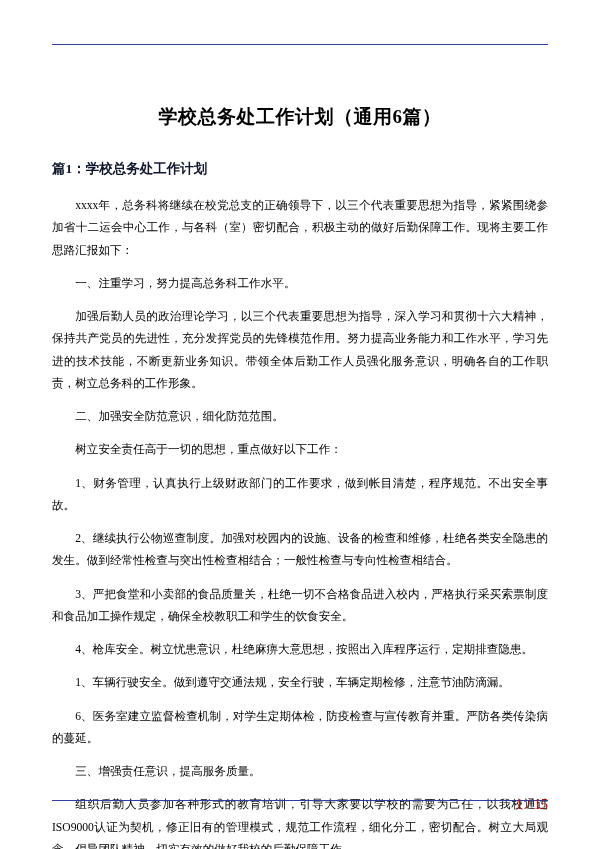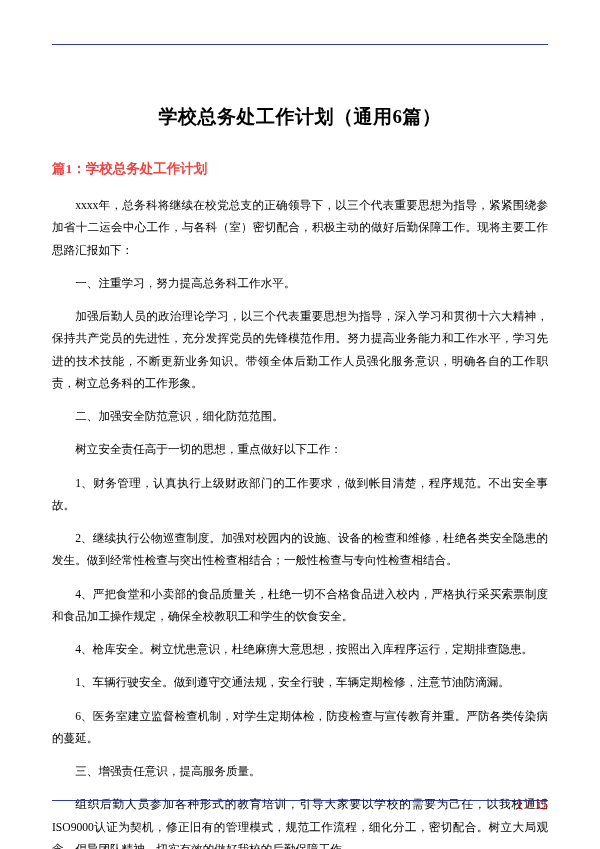--- a/index.html
+++ b/index.html
@@ -42,21 +42,21 @@
     text-align: center;
     font-size: 19px;
     font-weight: bold;
     letter-spacing: 0.5px;
     margin: 0;
     padding-top: 104px;
     color: #000;
     font-family: "Liberation Serif", "DejaVu Serif", serif;
   }
   .section-heading {
-    color: #ef4444;
+    color: #0f172a;
     font-size: 13.5px;
     font-weight: bold;
     margin-top: 30px;
     margin-bottom: 0;
     font-family: "Liberation Serif", "DejaVu Serif", serif;
   }
   .body-block {
     margin-top: 17px;
   }
   p.para {
@@ -91,21 +91,21 @@
   <div class="section-heading">篇1：学校总务处工作计划</div>
 
   <div class="body-block">
     <p class="para indent">xxxx年，总务科将继续在校党总支的正确领导下，以三个代表重要思想为指导，紧紧围绕参加省十二运会中心工作，与各科（室）密切配合，积极主动的做好后勤保障工作。现将主要工作思路汇报如下：</p>
     <p class="para indent">一、注重学习，努力提高总务科工作水平。</p>
     <p class="para indent">加强后勤人员的政治理论学习，以三个代表重要思想为指导，深入学习和贯彻十六大精神，保持共产党员的先进性，充分发挥党员的先锋模范作用。努力提高业务能力和工作水平，学习先进的技术技能，不断更新业务知识。带领全体后勤工作人员强化服务意识，明确各自的工作职责，树立总务科的工作形象。</p>
     <p class="para indent">二、加强安全防范意识，细化防范范围。</p>
     <p class="para indent">树立安全责任高于一切的思想，重点做好以下工作：</p>
     <p class="para indent">1、财务管理，认真执行上级财政部门的工作要求，做到帐目清楚，程序规范。不出安全事故。</p>
     <p class="para indent">2、继续执行公物巡查制度。加强对校园内的设施、设备的检查和维修，杜绝各类安全隐患的发生。做到经常性检查与突出性检查相结合；一般性检查与专向性检查相结合。</p>
-    <p class="para indent">4、严把食堂和小卖部的食品质量关，杜绝一切不合格食品进入校内，严格执行采买索票制度和食品加工操作规定，确保全校教职工和学生的饮食安全。</p>
+    <p class="para indent">3、严把食堂和小卖部的食品质量关，杜绝一切不合格食品进入校内，严格执行采买索票制度和食品加工操作规定，确保全校教职工和学生的饮食安全。</p>
     <p class="para indent">4、枪库安全。树立忧患意识，杜绝麻痹大意思想，按照出入库程序运行，定期排查隐患。</p>
     <p class="para indent">1、车辆行驶安全。做到遵守交通法规，安全行驶，车辆定期检修，注意节油防滴漏。</p>
     <p class="para indent">6、医务室建立监督检查机制，对学生定期体检，防疫检查与宣传教育并重。严防各类传染病的蔓延。</p>
     <p class="para indent">三、增强责任意识，提高服务质量。</p>
     <p class="para indent">组织后勤人员参加各种形式的教育培训，引导大家要以学校的需要为己任，以我校通过ISO9000认证为契机，修正旧有的管理模式，规范工作流程，细化分工，密切配合。树立大局观念，倡导团队精神，切实有效的做好我校的后勤保障工作。</p>
   </div>
 
   <div class="rule-bottom"></div>
   <div class="footer">1 / 15</div>
 

